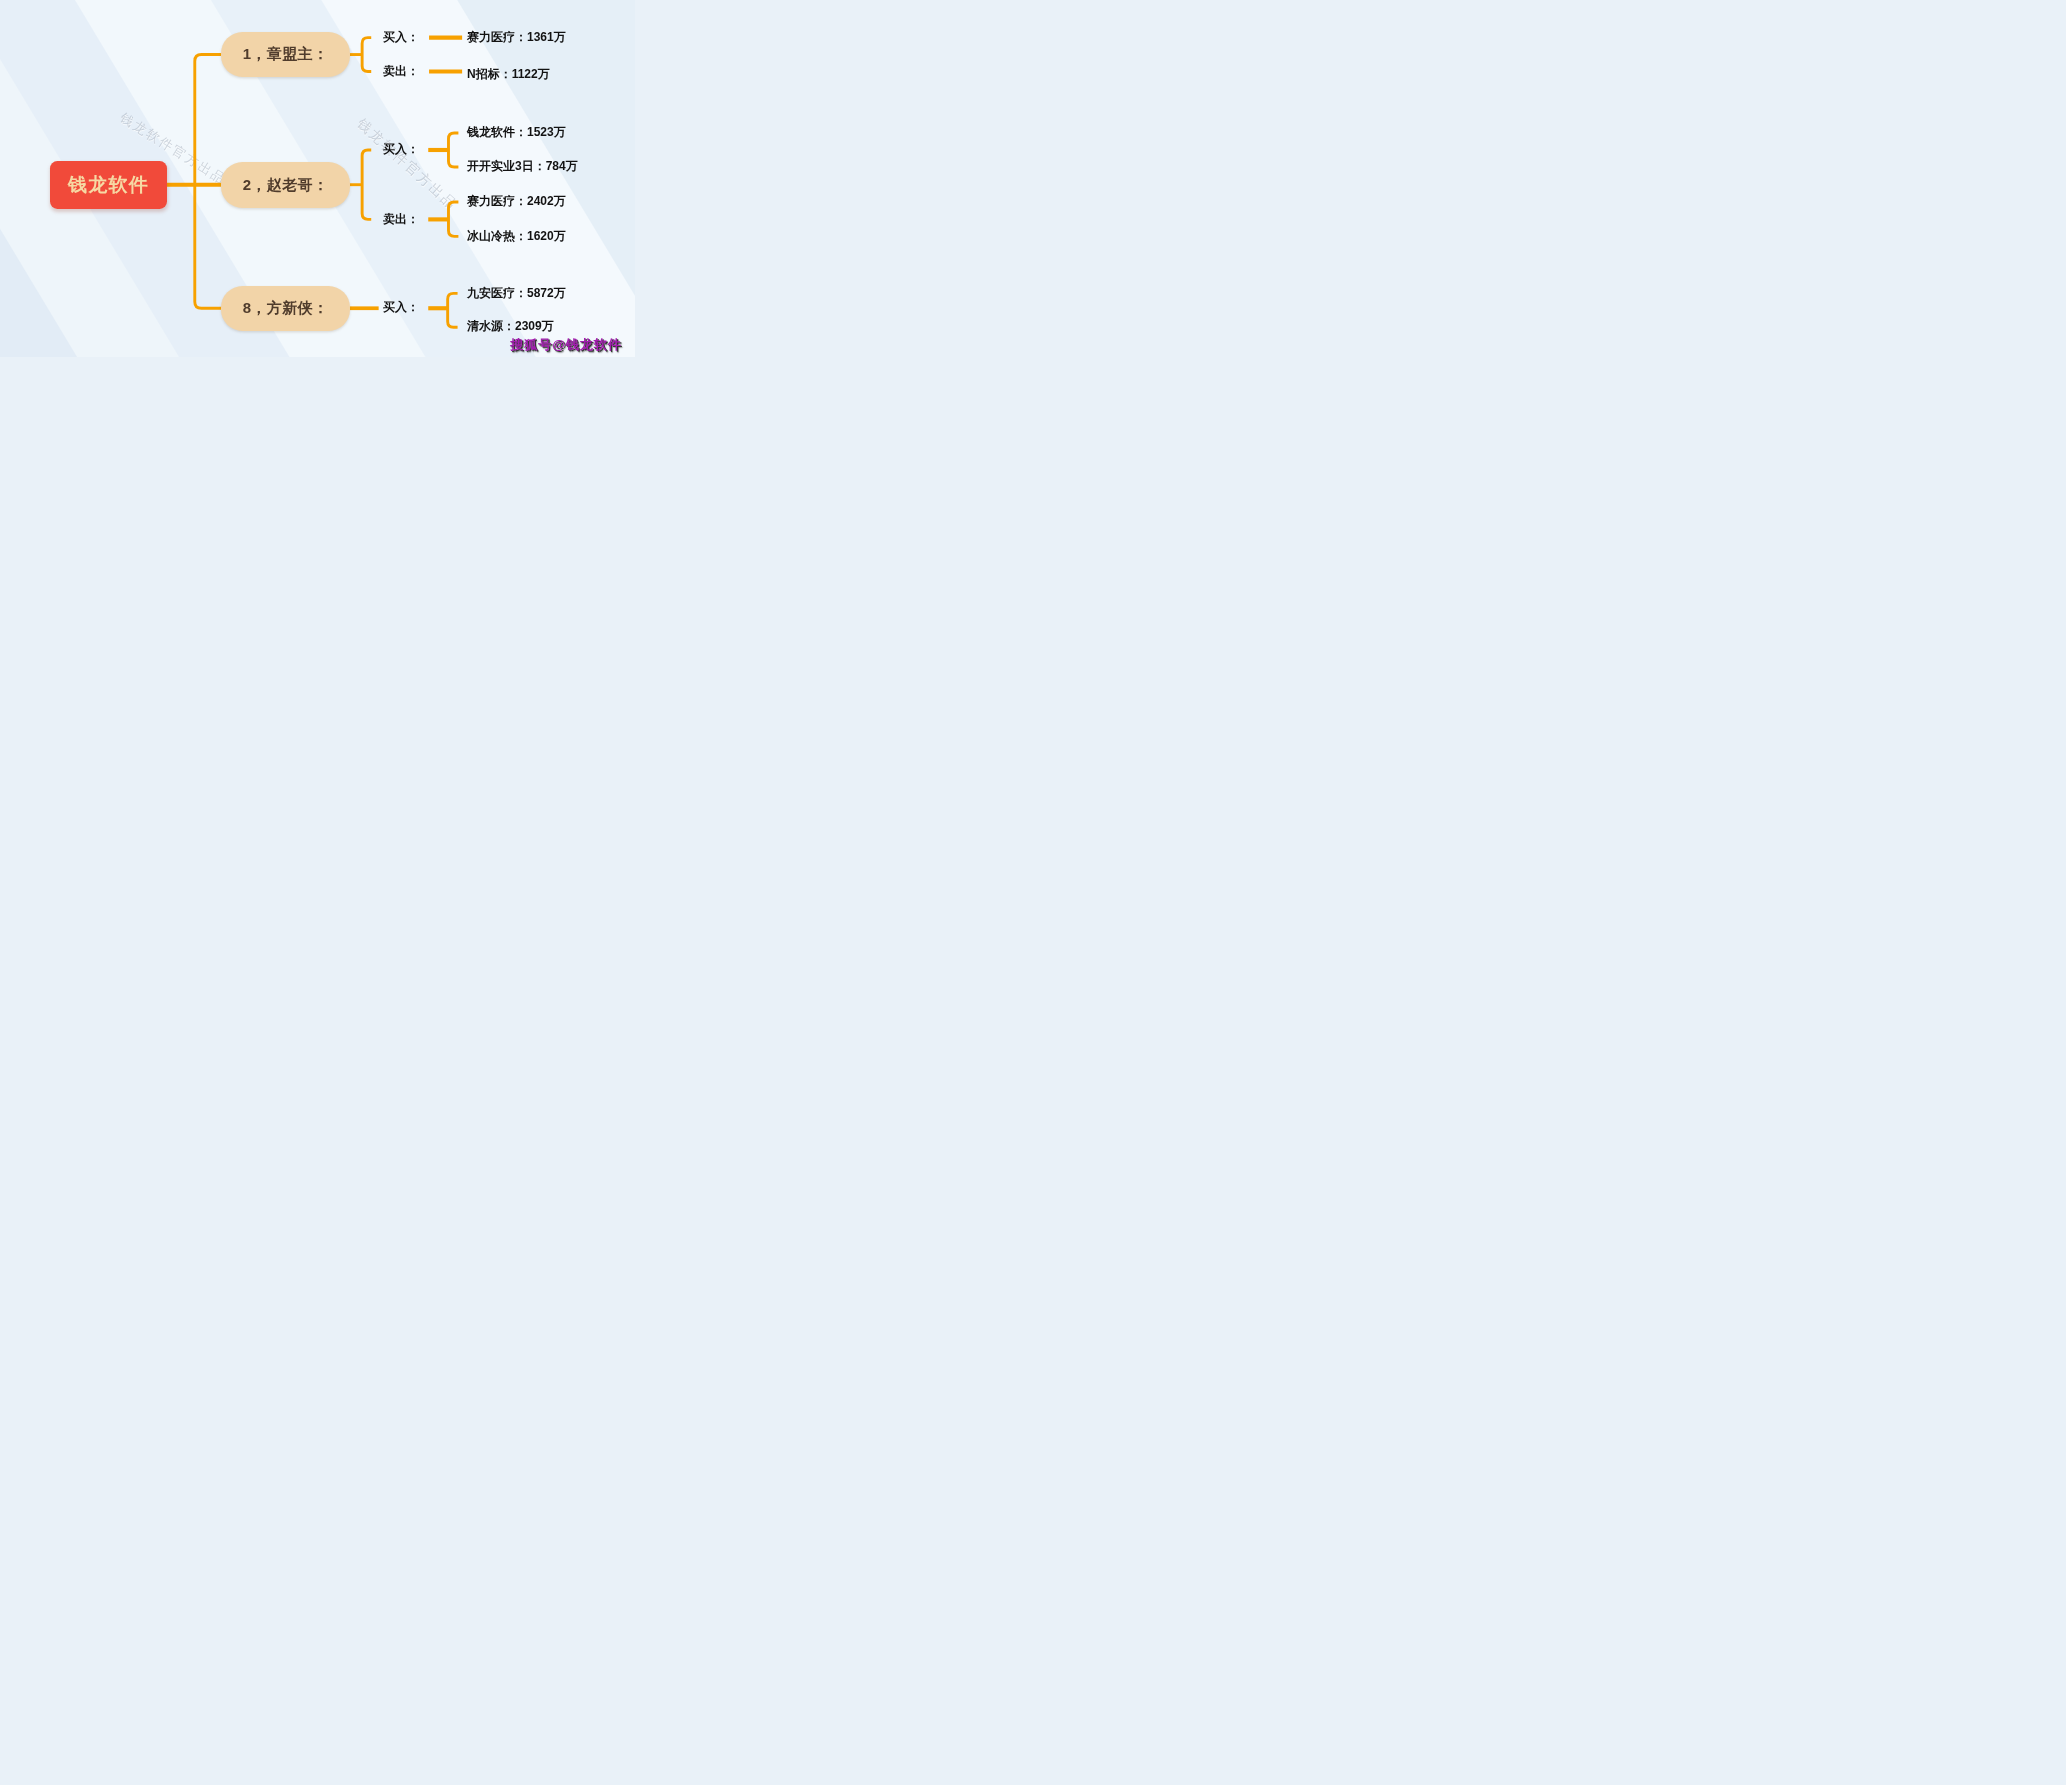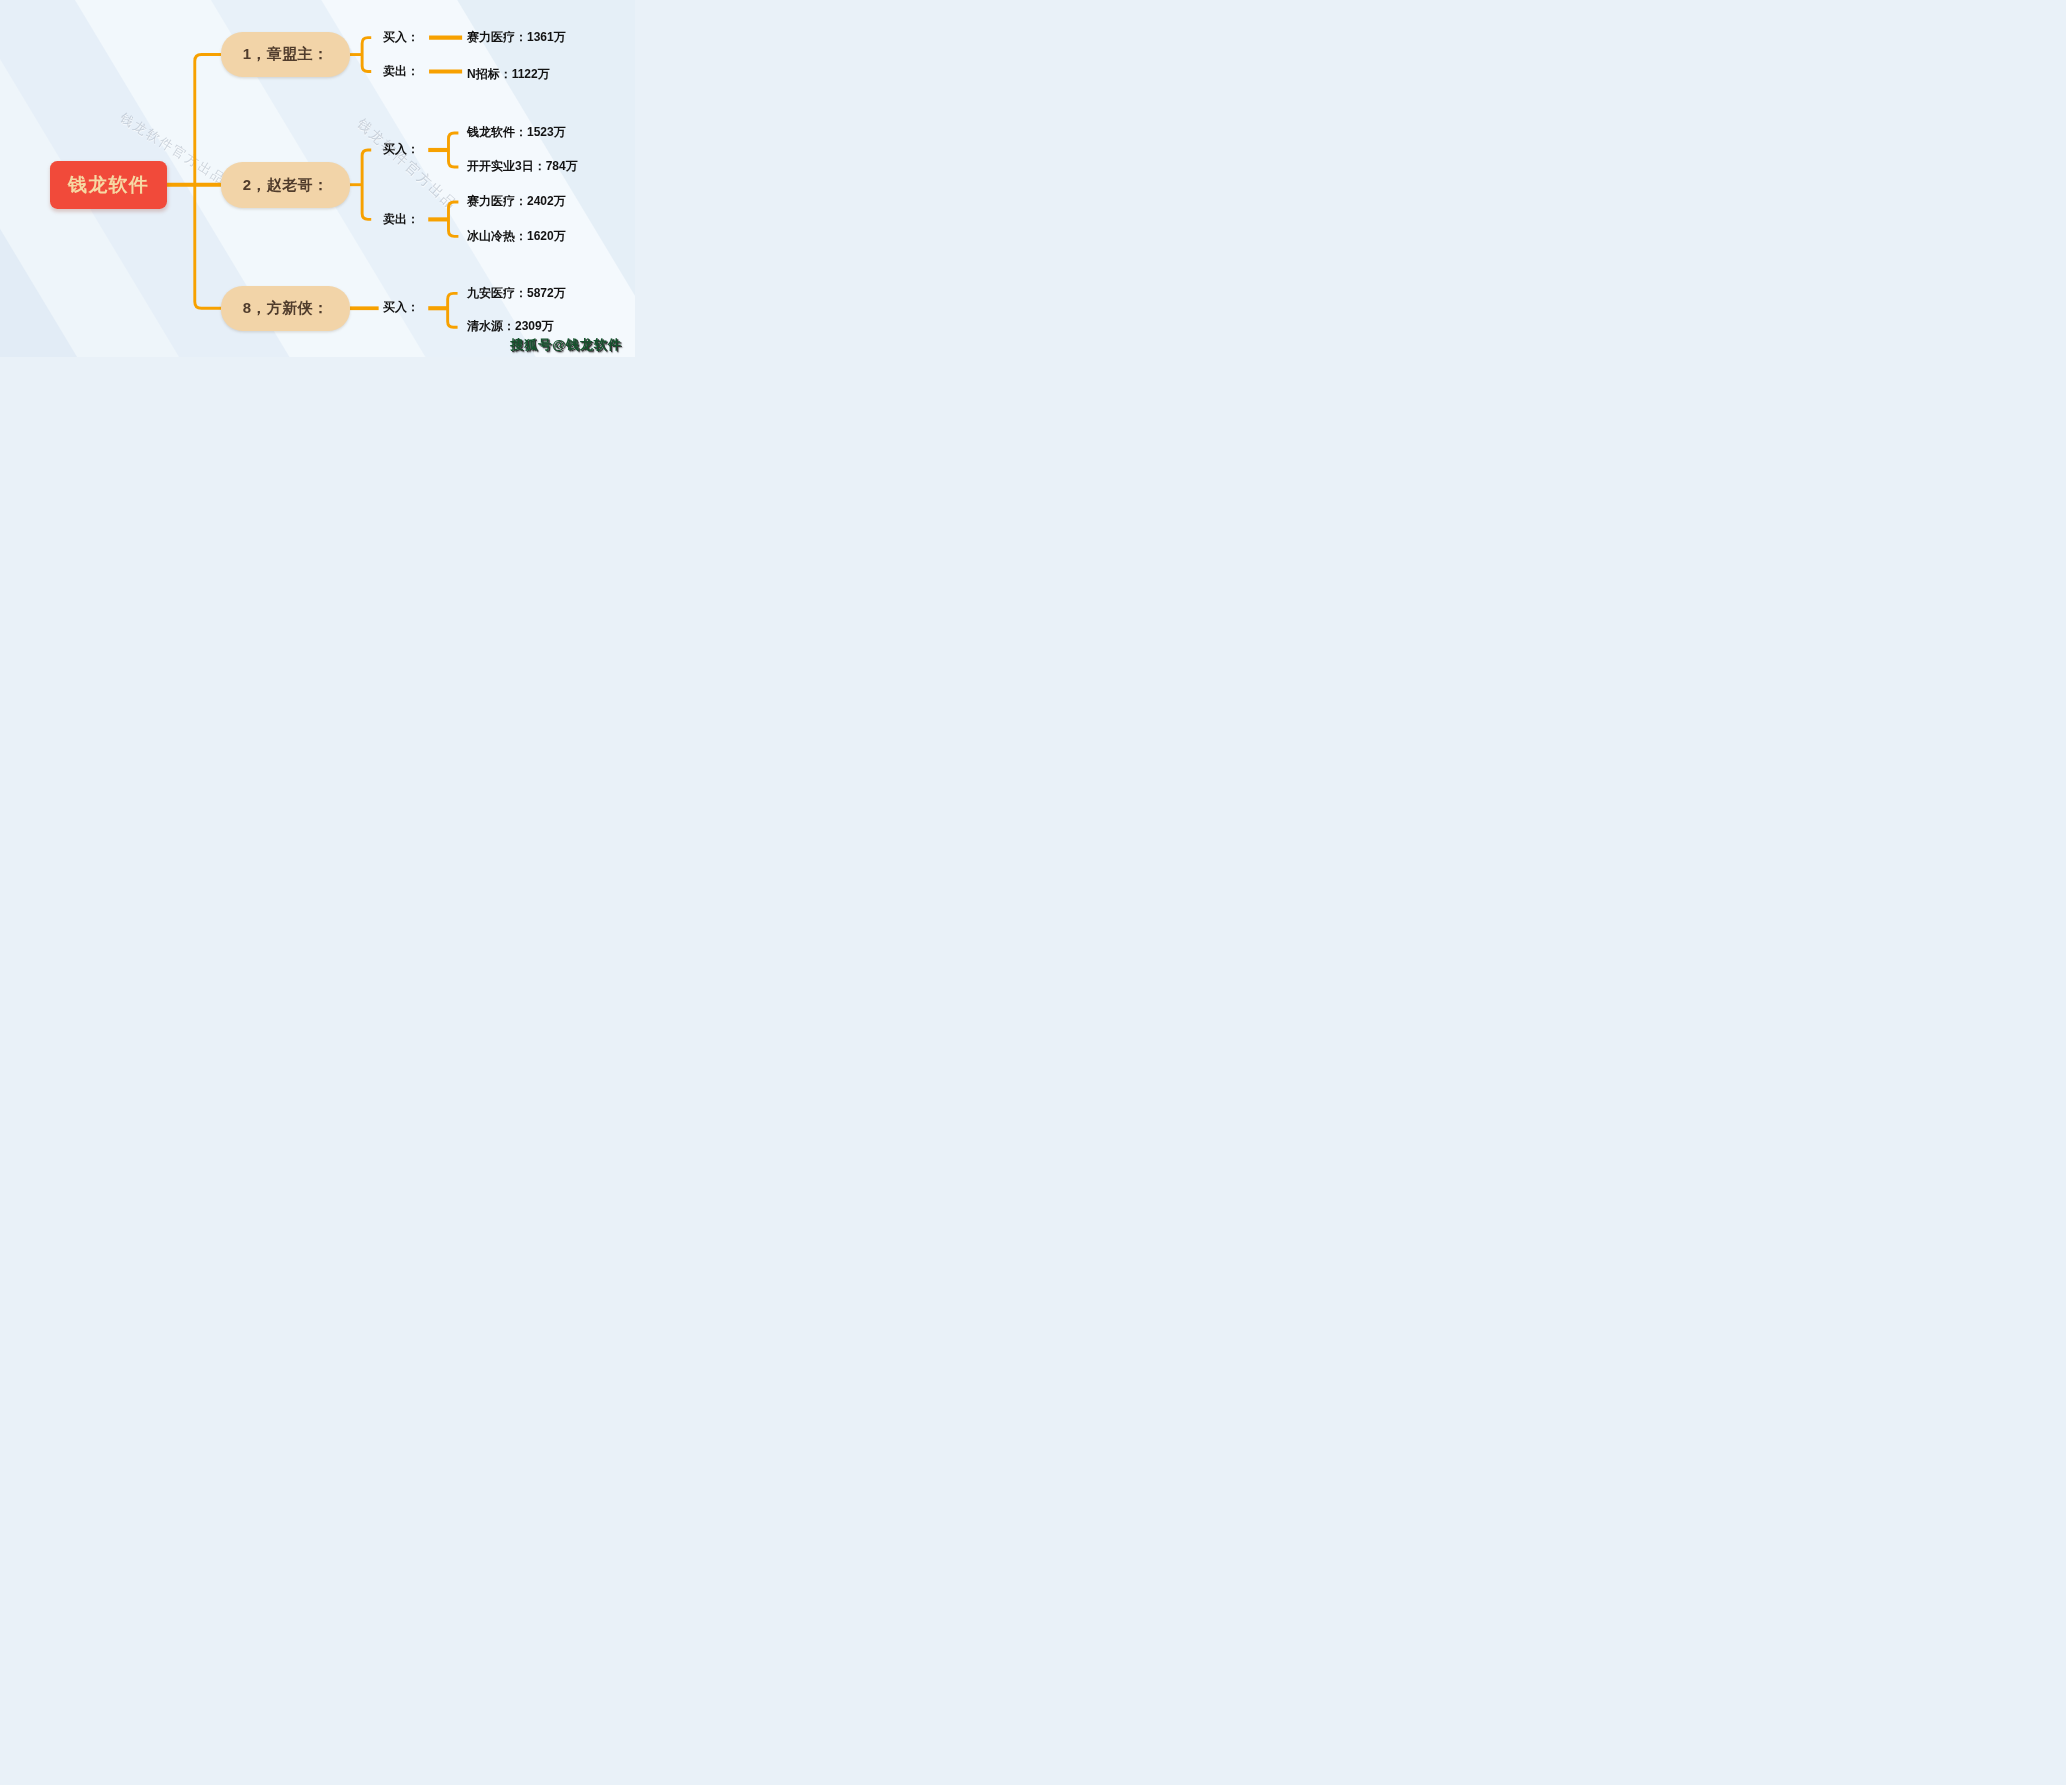--- a/index.html
+++ b/index.html
@@ -25,21 +25,21 @@
     font-size:13.2px;letter-spacing:2.1px;font-weight:400;
     color:rgba(128,140,158,0.34);
     text-shadow:0.8px 0.8px 0.8px rgba(255,255,255,0.75);
     transform-origin:left top;
   }
   #wm1{left:126px;top:109px;transform:rotate(32deg);}
   #wm2{left:365px;top:115px;transform:rotate(42deg);font-size:14px;}
   .wm-credit{
     position:absolute;right:13.2px;top:336px;white-space:nowrap;
     font-size:13.2px;font-weight:700;letter-spacing:0.8px;
-    color:#14532d;
+    color:#a21caf;
     text-shadow:1.2px 1.2px 0.4px rgba(45,45,45,0.95), 1.7px 1.7px 1.2px rgba(45,45,45,0.5);
   }
   svg.wires{position:absolute;left:0;top:0;}
   .wire{stroke:var(--accent);fill:none;stroke-linejoin:round;}
   .node{
     position:absolute;display:flex;align-items:center;justify-content:center;
     background:var(--node-fill);color:var(--node-text);
     border-radius:21.5px;font-size:15px;font-weight:700;letter-spacing:0.4px;
     box-shadow:0 1.2px 2.5px rgba(100,80,50,0.18);
     white-space:nowrap;

